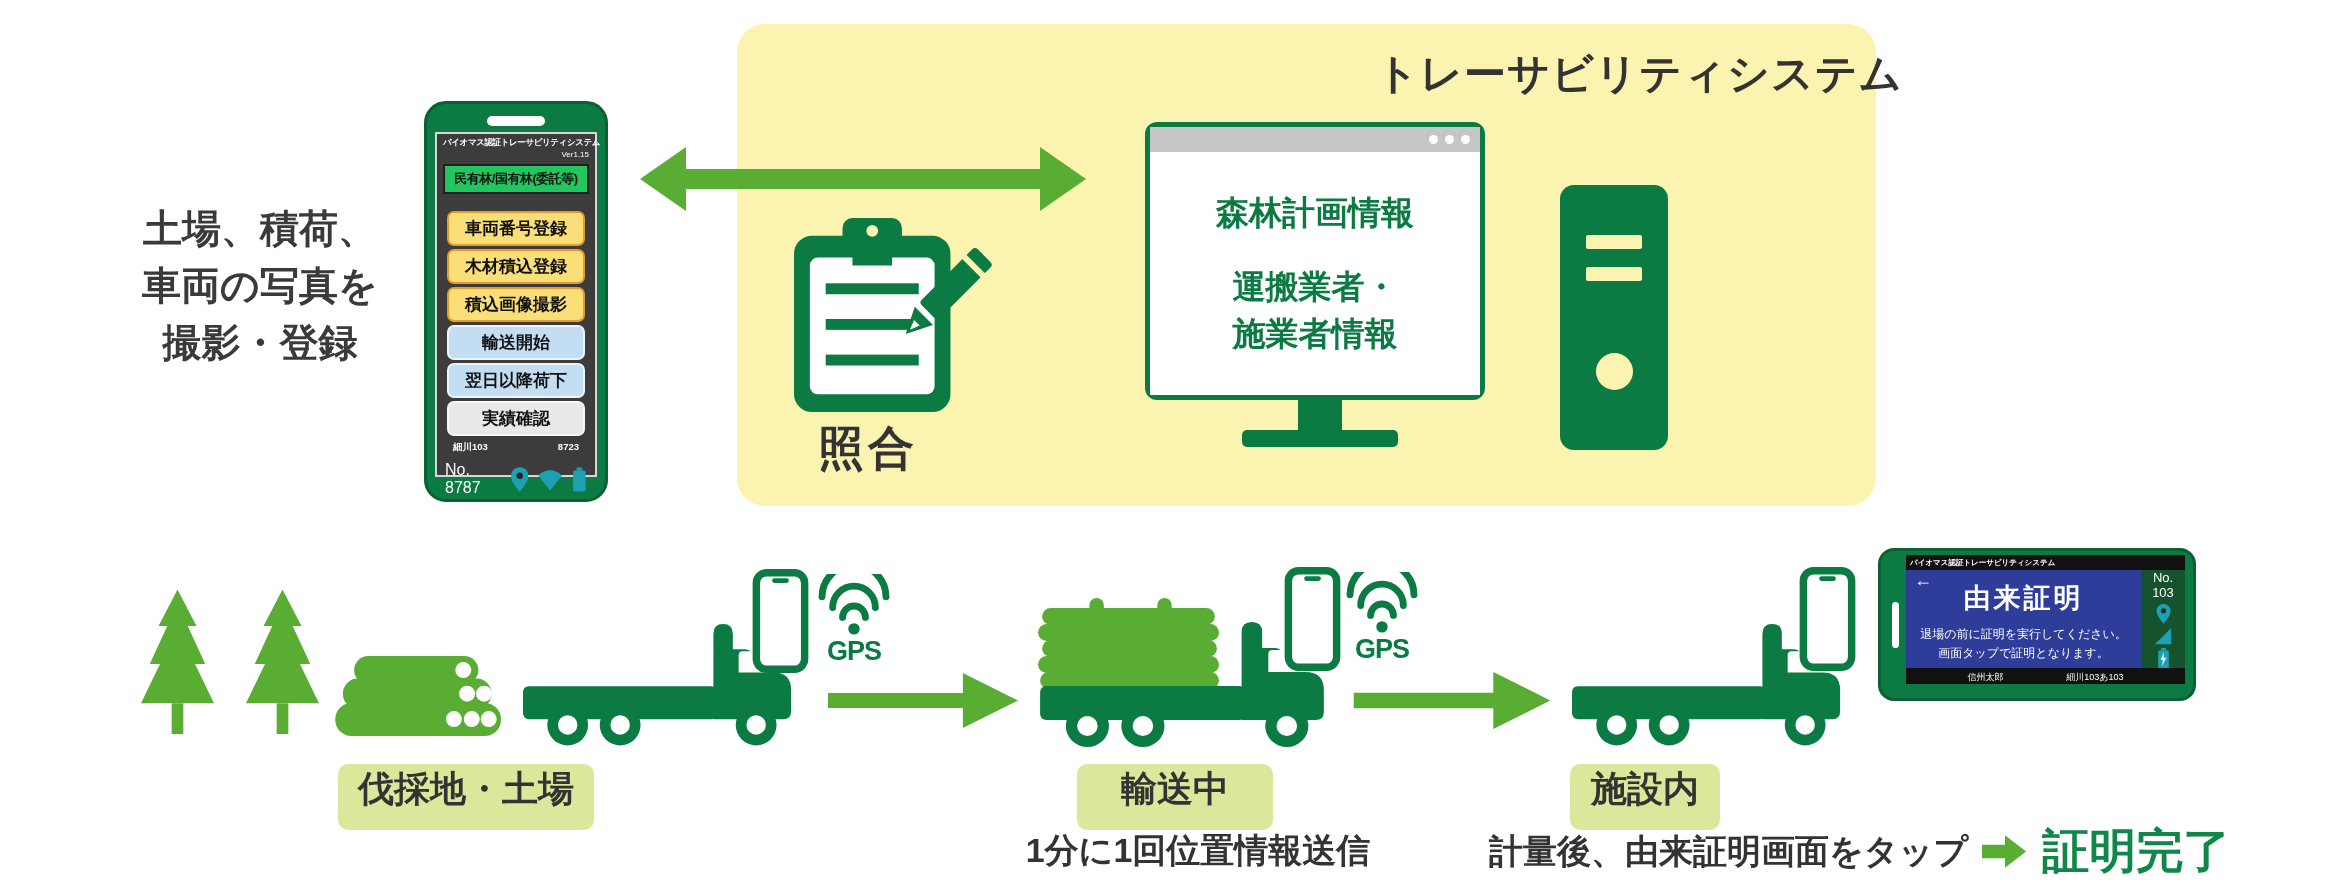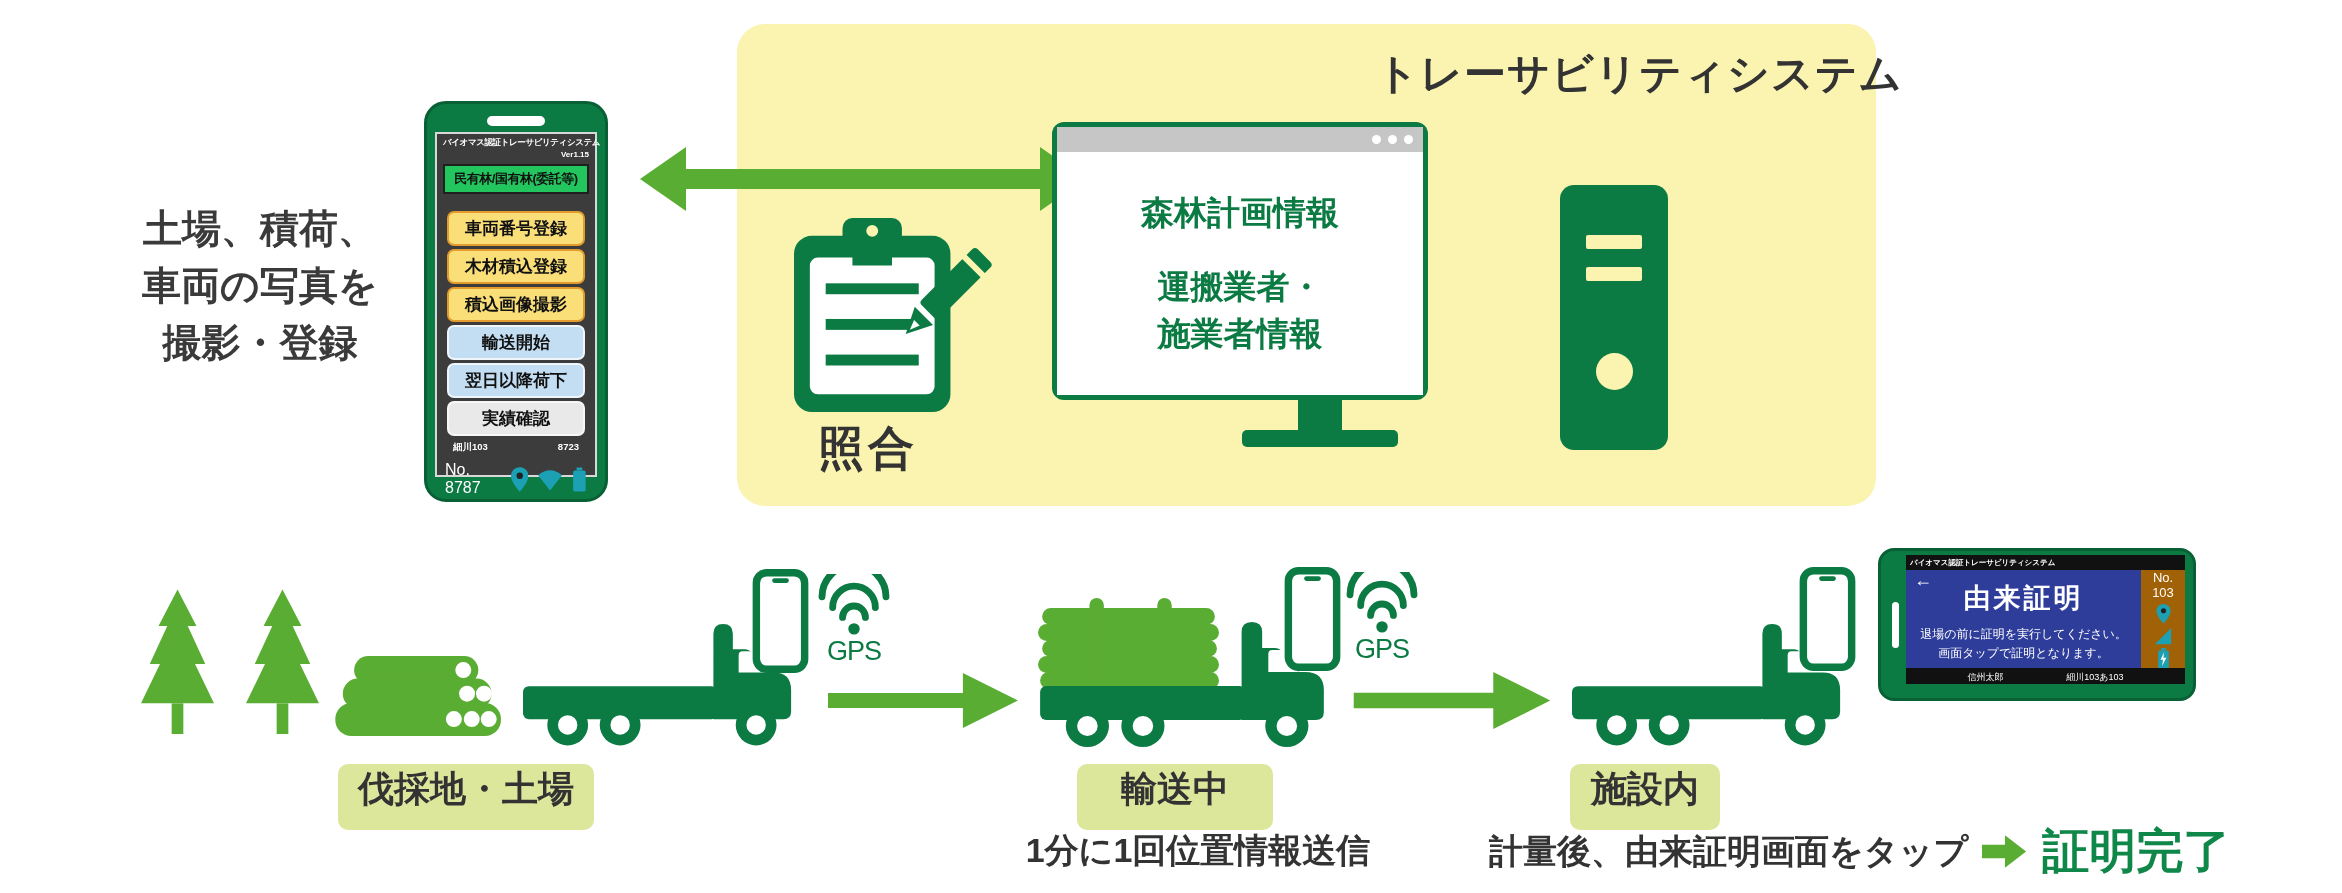--- a/index.html
+++ b/index.html
@@ -14,21 +14,21 @@
 
   
   .phone{left:424px;top:101px;width:184px;height:401px;background:#0b7a43;
     border:3px solid #096035;border-radius:22px;box-sizing:border-box;}
   .phone-speaker{position:absolute;left:50%;top:12px;transform:translateX(-50%);
     width:58px;height:10px;border-radius:5px;background:#fff;}
   .phone-screen{position:absolute;left:8px;right:8px;top:28px;bottom:22px;
     background:#3c3c3c;border:2px solid #d8d8d8;display:flex;flex-direction:column;
     padding:3px 6px 4px;box-sizing:border-box;}
   .p-head-title{color:#fff;font-size:8.5px;font-weight:bold;white-space:nowrap;letter-spacing:-0.4px;}
-  .p-head-ver{color:#fff;font-size:8px;font-weight:bold;text-align:right;margin-top:1px;}
+  .p-head-ver{color:#fff;font-size:8px;font-weight:normal;text-align:right;margin-top:1px;}
   .p-chip{margin:5px 0 14px;background:#22c55e;border:2px solid #1f1f1f;
     font-size:13px;font-weight:bold;text-align:center;padding:4px 0;white-space:nowrap;
     letter-spacing:-0.5px;color:#111;}
   .p-btn{display:block;width:94%;margin:3px auto 0;border-radius:7px;font-size:17px;
     font-weight:bold;text-align:center;padding:4px 0;color:#111;
     font-family:"Liberation Sans",sans-serif;box-sizing:border-box;}
   .p-btn.yellow{background:#fadf79;border:2.5px solid #e39b2d;}
   .p-btn.blue{background:#c3def2;border:2.5px solid #eef5fb;}
   .p-btn.gray{background:#e9e9e9;border:2.5px solid #f7f7f7;}
   .p-gap{height:10px;}
@@ -39,61 +39,61 @@
   .p-no{color:#fff;font-size:16px;}
 
   
   .sysbox{left:737px;top:24px;width:1139px;height:482px;background:#faf4b0;border-radius:28px;}
   .sys-title{left:1376px;top:46px;width:500px;font-size:42px;font-weight:bold;
     color:#333;letter-spacing:1px;white-space:nowrap;}
   .shogo{left:788px;top:418px;width:160px;text-align:center;font-size:46px;
     font-weight:bold;color:#333;letter-spacing:4px;}
 
   
-  .monitor{left:1052px;top:122px;width:376px;height:278px;background:#0b7a43;
+  .monitor{left:1145px;top:122px;width:340px;height:278px;background:#0b7a43;
     border-radius:12px;padding:5px;box-sizing:border-box;}
   .mon-inner{width:100%;height:100%;background:#fff;display:flex;flex-direction:column;}
   .mon-bar{height:25px;background:#c6c6c6;display:flex;align-items:center;
     justify-content:flex-end;gap:7px;padding-right:10px;flex:0 0 auto;}
   .mon-dot{width:9px;height:9px;border-radius:50%;background:#fff;}
   .mon-body{flex:1;display:flex;flex-direction:column;align-items:center;justify-content:center;
     color:#0b7a43;font-weight:bold;font-size:33px;line-height:1.45;}
   .mon-space{margin-bottom:26px;}
   .mon-neck{left:1298px;top:398px;width:44px;height:34px;background:#0b7a43;}
   .mon-base{left:1242px;top:430px;width:156px;height:17px;background:#0b7a43;border-radius:5px;}
 
   
   .tower{left:1560px;top:185px;width:108px;height:265px;background:#0b7a43;border-radius:14px;}
   .t-slat{position:absolute;left:26px;width:56px;height:14px;background:#faf4b0;border-radius:2px;}
   .t-slat.s1{top:50px;} .t-slat.s2{top:82px;}
   .t-circle{position:absolute;left:36px;top:168px;width:37px;height:37px;border-radius:50%;background:#faf4b0;}
 
   
   .gps{display:flex;flex-direction:column;align-items:center;color:#0b7a43;}
-  .gps-text{font-size:27px;font-weight:normal;letter-spacing:-1px;margin-top:-2px;}
+  .gps-text{font-size:27px;font-weight:bold;letter-spacing:-1px;margin-top:-2px;}
   .stage-label{position:absolute;height:66px;line-height:50px;text-align:center;
     background:#dde79b;border-radius:10px;font-size:36px;font-weight:bold;color:#333;}
   .flow-caption{position:absolute;font-size:34px;font-weight:bold;color:#333;white-space:nowrap;}
   .c3row{left:1489px;top:820px;display:flex;align-items:center;gap:14px;}
   .done{font-size:47px;font-weight:bold;color:#0f8748;white-space:nowrap;}
 
   
   .tablet{left:1878px;top:548px;width:318px;height:153px;background:#0b7a43;
     border:3px solid #096035;border-radius:16px;box-sizing:border-box;}
   .tab-cam{position:absolute;left:11px;top:50%;transform:translateY(-50%);
     width:7px;height:46px;background:#fff;border-radius:4px;}
   .tab-screen{position:absolute;left:25px;top:4px;right:8px;bottom:14px;background:#111;
     display:flex;flex-direction:column;}
   .tab-head{color:#fff;font-size:7.5px;font-weight:bold;padding:3px 4px 2px;white-space:nowrap;}
   .tab-mid{flex:1;display:flex;min-height:0;}
   .tab-blue{flex:1;background:#2e3d99;position:relative;color:#fff;padding:2px 8px;}
   .tab-back{position:absolute;left:8px;top:0px;font-size:18px;}
   .tab-title{text-align:center;font-size:27px;font-weight:bold;margin-top:8px;letter-spacing:3px;}
   .tab-body{margin-top:9px;font-size:12px;text-align:center;line-height:1.55;}
-  .tab-side{width:44px;background:#a16207;color:#fff;display:flex;flex-direction:column;
+  .tab-side{width:44px;background:#14532d;color:#fff;display:flex;flex-direction:column;
     align-items:center;padding-top:1px;gap:3px;flex:0 0 auto;}
   .tab-no{font-size:13px;line-height:1.15;text-align:center;}
   .tab-foot{height:16px;display:flex;justify-content:space-around;align-items:flex-end;
     color:#fff;font-size:9px;padding:0 30px;flex:0 0 auto;}
 </style>
 </head>
 <body>
 
 <div class="stage">
 

